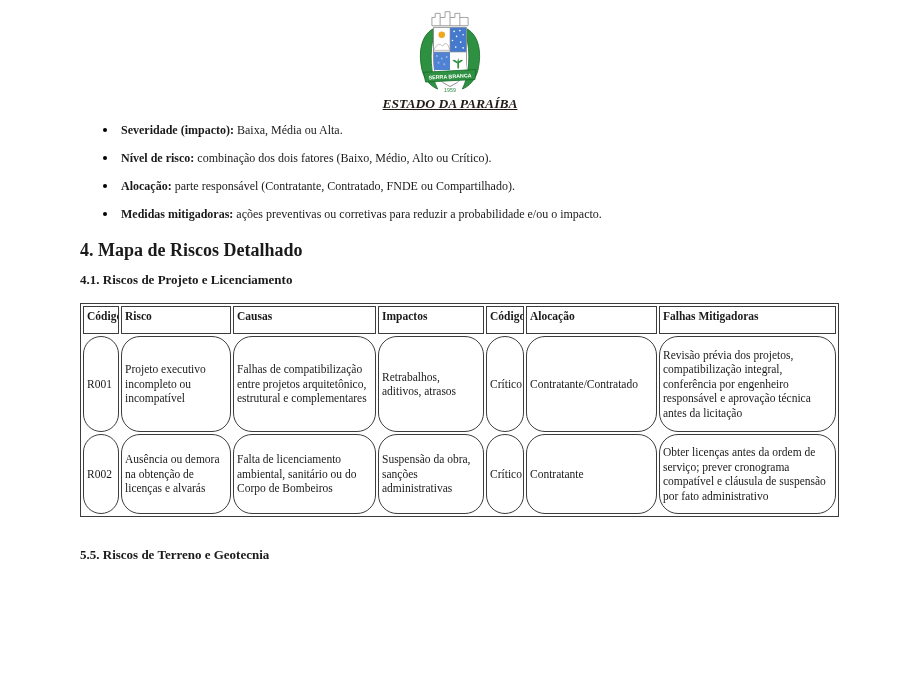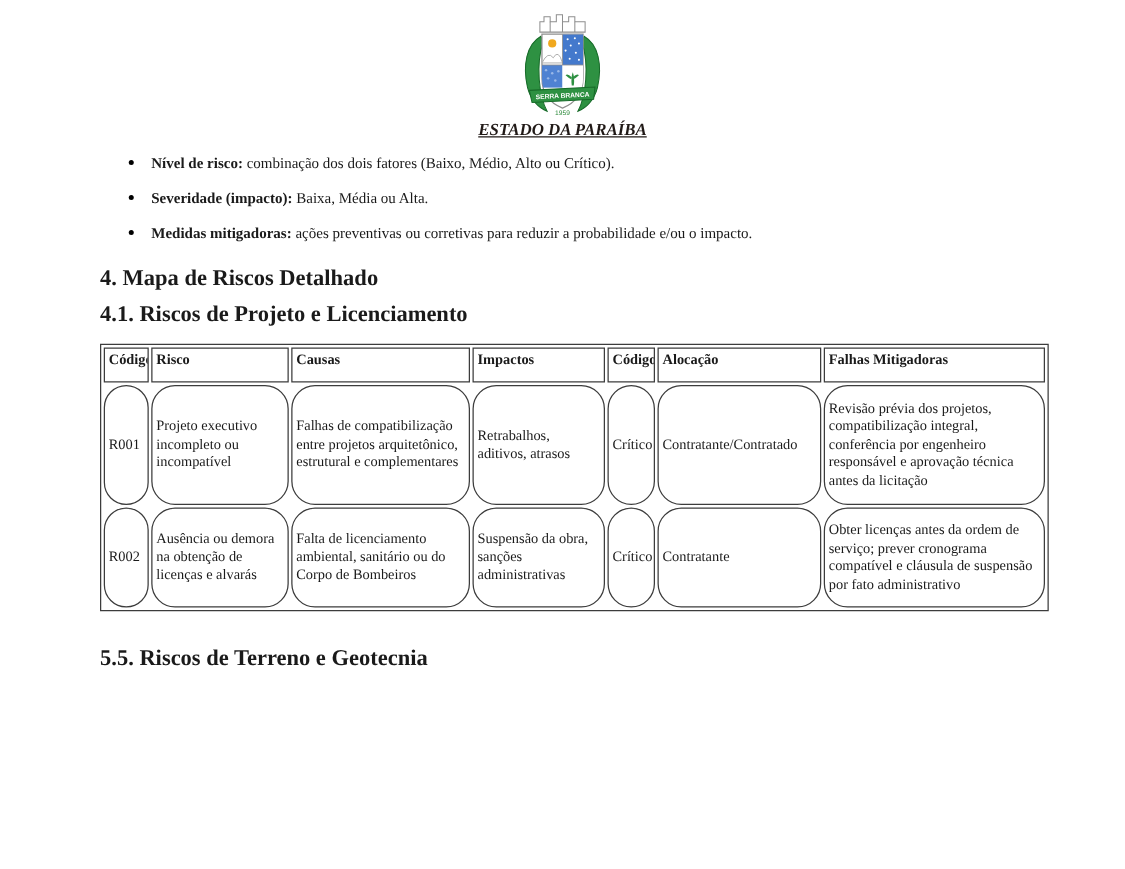--- a/index.html
+++ b/index.html
@@ -24,21 +24,21 @@
   }
   ul.bullets li .dot{
     position:absolute;left:0;top:5px;width:4px;height:4px;border-radius:50%;
     background:#000;
   }
   ul.bullets li b{font-weight:bold;}
   .section-title{
     margin:21px 0 0 80px;font-weight:bold;font-size:18px;line-height:15px;
   }
   .subsection-title{
-    margin:14px 0 0 80px;font-weight:bold;font-size:18px;line-height:15px;
+    margin:14px 0 0 80px;font-weight:bold;font-size:13px;line-height:15px;
   }
   .subsection-2{margin-top:30px;}
   table.risk-table{
     margin:16px 0 0 80px;
     width:741px;
     table-layout:fixed;
     border-collapse:separate;
     border-spacing:2px;
     border:1px solid #3c3c3c;
     font-size:11.5px;
@@ -125,24 +125,27 @@
     <text x="45" y="101" text-anchor="middle" font-size="6.5" fill="#2e8b3d" font-family="Liberation Sans, sans-serif">1959</text>
   </svg>
 </div>
 
 <div class="org-header">
   <div>ESTADO DA PARAÍBA</div>
 </div>
 
 <ul class="bullets">
   <li>
+    <span class="dot"></span><b>Severidade (impacto):</b><span> Baixa, Média ou Alta.</span>
+  </li>
+  <li>
     <span class="dot"></span><b>Nível de risco:</b><span> combinação dos dois fatores (Baixo, Médio, Alto ou Crítico).</span>
   </li>
   <li>
-    <span class="dot"></span><b>Severidade (impacto):</b><span> Baixa, Média ou Alta.</span>
+    <span class="dot"></span><b>Alocação:</b><span> parte responsável (Contratante, Contratado, FNDE ou Compartilhado).</span>
   </li>
   <li>
     <span class="dot"></span><b>Medidas mitigadoras:</b><span> ações preventivas ou corretivas para reduzir a probabilidade e/ou o impacto.</span>
   </li>
 </ul>
 
 <div class="section-title">4. Mapa de Riscos Detalhado</div>
 <div class="subsection-title">4.1. Riscos de Projeto e Licenciamento</div>
 
 <table class="risk-table">

